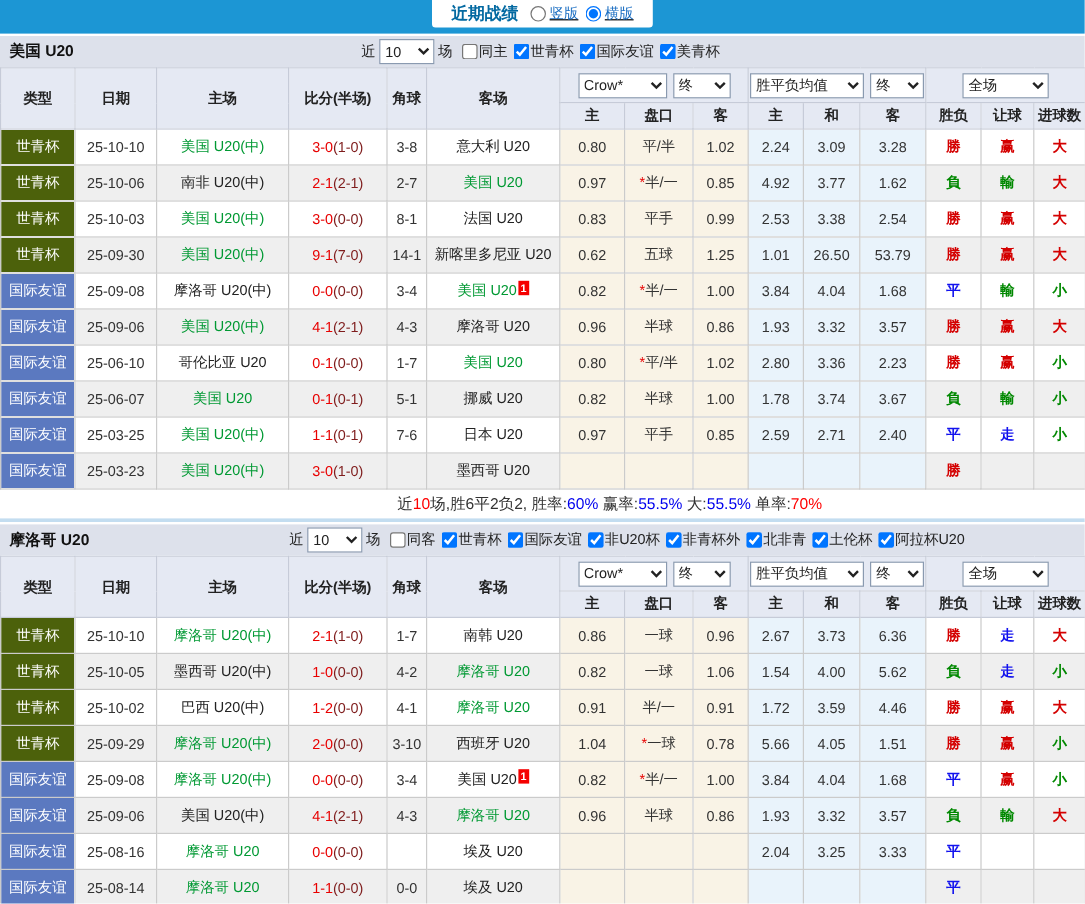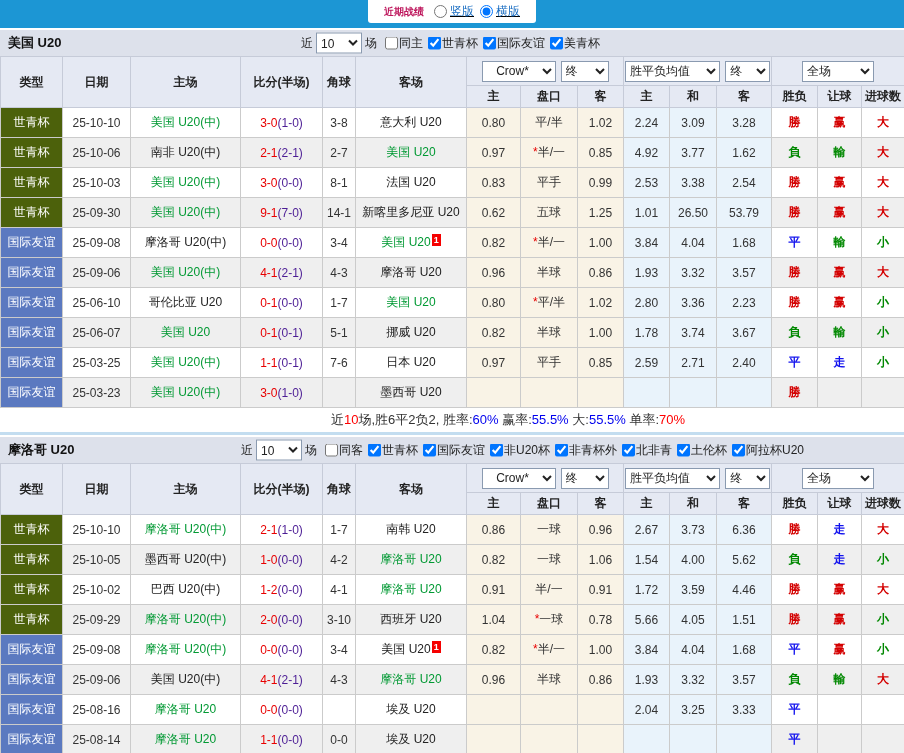--- a/index.html
+++ b/index.html
@@ -8,53 +8,53 @@
     font-family:"Liberation Sans","DejaVu Sans",sans-serif;
     -webkit-font-smoothing:antialiased;
   }
   
   .topbar{height:28px;background:#1c96d4;position:relative;}
   .title-box{
     position:absolute;left:50%;top:0;transform:translateX(-50%);
     height:23px;background:#fff;display:flex;align-items:center;
     padding:0 16px;gap:8px;border-radius:0 0 3px 3px;
   }
-  .title{color:#be185d;font-weight:bold;font-size:10px;white-space:nowrap;}
+  .title{color:#0369a1;font-weight:bold;font-size:14px;white-space:nowrap;}
   .radios{display:flex;align-items:center;gap:4px;text-decoration:underline;}
   .radio-label{display:flex;align-items:center;color:#1b6ec2;font-size:12px;cursor:pointer;white-space:nowrap;}
   .radio-label input{width:13px;height:13px;margin:0 3px 0 2px;}
   
   .section{position:relative;}
   .section-bar{height:26px;background:#dde1eb;position:relative;margin-top:2px;}
   .team{position:absolute;left:8px;top:50%;transform:translateY(-50%);
     font-weight:bold;font-size:13px;color:#111;white-space:nowrap;}
   .controls{position:absolute;top:50%;transform:translateY(-50%);
     display:flex;align-items:center;font-size:12px;color:#222;white-space:nowrap;}
   .s0 .controls{left:298px;} .s1 .controls{left:238px;}
   .flbl{margin:0 3px;}
   .cb-label{display:flex;align-items:center;cursor:pointer;}
   .cb-label input{width:13px;height:13px;margin:0 1px 0 5px;}
   select{font-size:12px;height:21px;border:1px solid #8a9ab0;background:#fff;color:#222;}
-  .w44{width:46px;} .w72{width:74px;text-align:center;} .w46{width:48px;} .w100{width:102px;} .w66{width:72px;}
+  .w44{width:46px;} .w72{width:74px;} .w46{width:48px;} .w100{width:102px;} .w66{width:72px;}
   
   table{border-collapse:collapse;table-layout:fixed;width:904px;}
   th,td{overflow:hidden;white-space:nowrap;text-align:center;}
   thead th{background:#e5e9f3;border:1px solid #c6cbd8;font-size:12px;font-weight:bold;color:#222;}
   tr.selrow th{height:26px;}
   tr.subrow th{height:19px;}
   .selwrap{display:flex;justify-content:center;align-items:center;gap:5px;}
   tbody td{border:1px solid #cbcbcb;height:27px;font-size:12px;color:#333;background:#fff;}
   tr.even td{background:#efefef;}
   tbody td.hc{background:#f9f3e6;}
   tbody td.eu{background:#e9f3fb;}
   tbody td.type{color:#fff;font-size:12px;}
   tbody td.wc{background:#4c610b;}
   tbody td.fr{background:#5b79c0;}
   .tname{color:#222;} .green{color:#009933;}
-  .ft{color:#e80000;} .ht{color:#4c1d95;}
+  .ft{color:#e80000;} .ht{color:#7f1d1d;}
   .r{color:#d40000;font-weight:bold;} .g{color:#008800;font-weight:bold;} .b{color:#1212ee;font-weight:bold;}
   .star{color:#e80000;}
   .sup{display:inline-block;background:#f50000;color:#fff;font-size:9px;line-height:12px;
     padding:0 2px;margin-left:1px;vertical-align:top;font-weight:bold;}
   
   .summary{height:23px;line-height:23px;font-size:13px;text-align:center;padding-left:112px;white-space:nowrap;}
   .sum-k{color:#333;} .sum-b{color:#0000ee;} .sum-r{color:#ff0000;}
   .sep{height:3px;background:#c3ddf0;margin-top:1px;}
 </style>
 </head>

